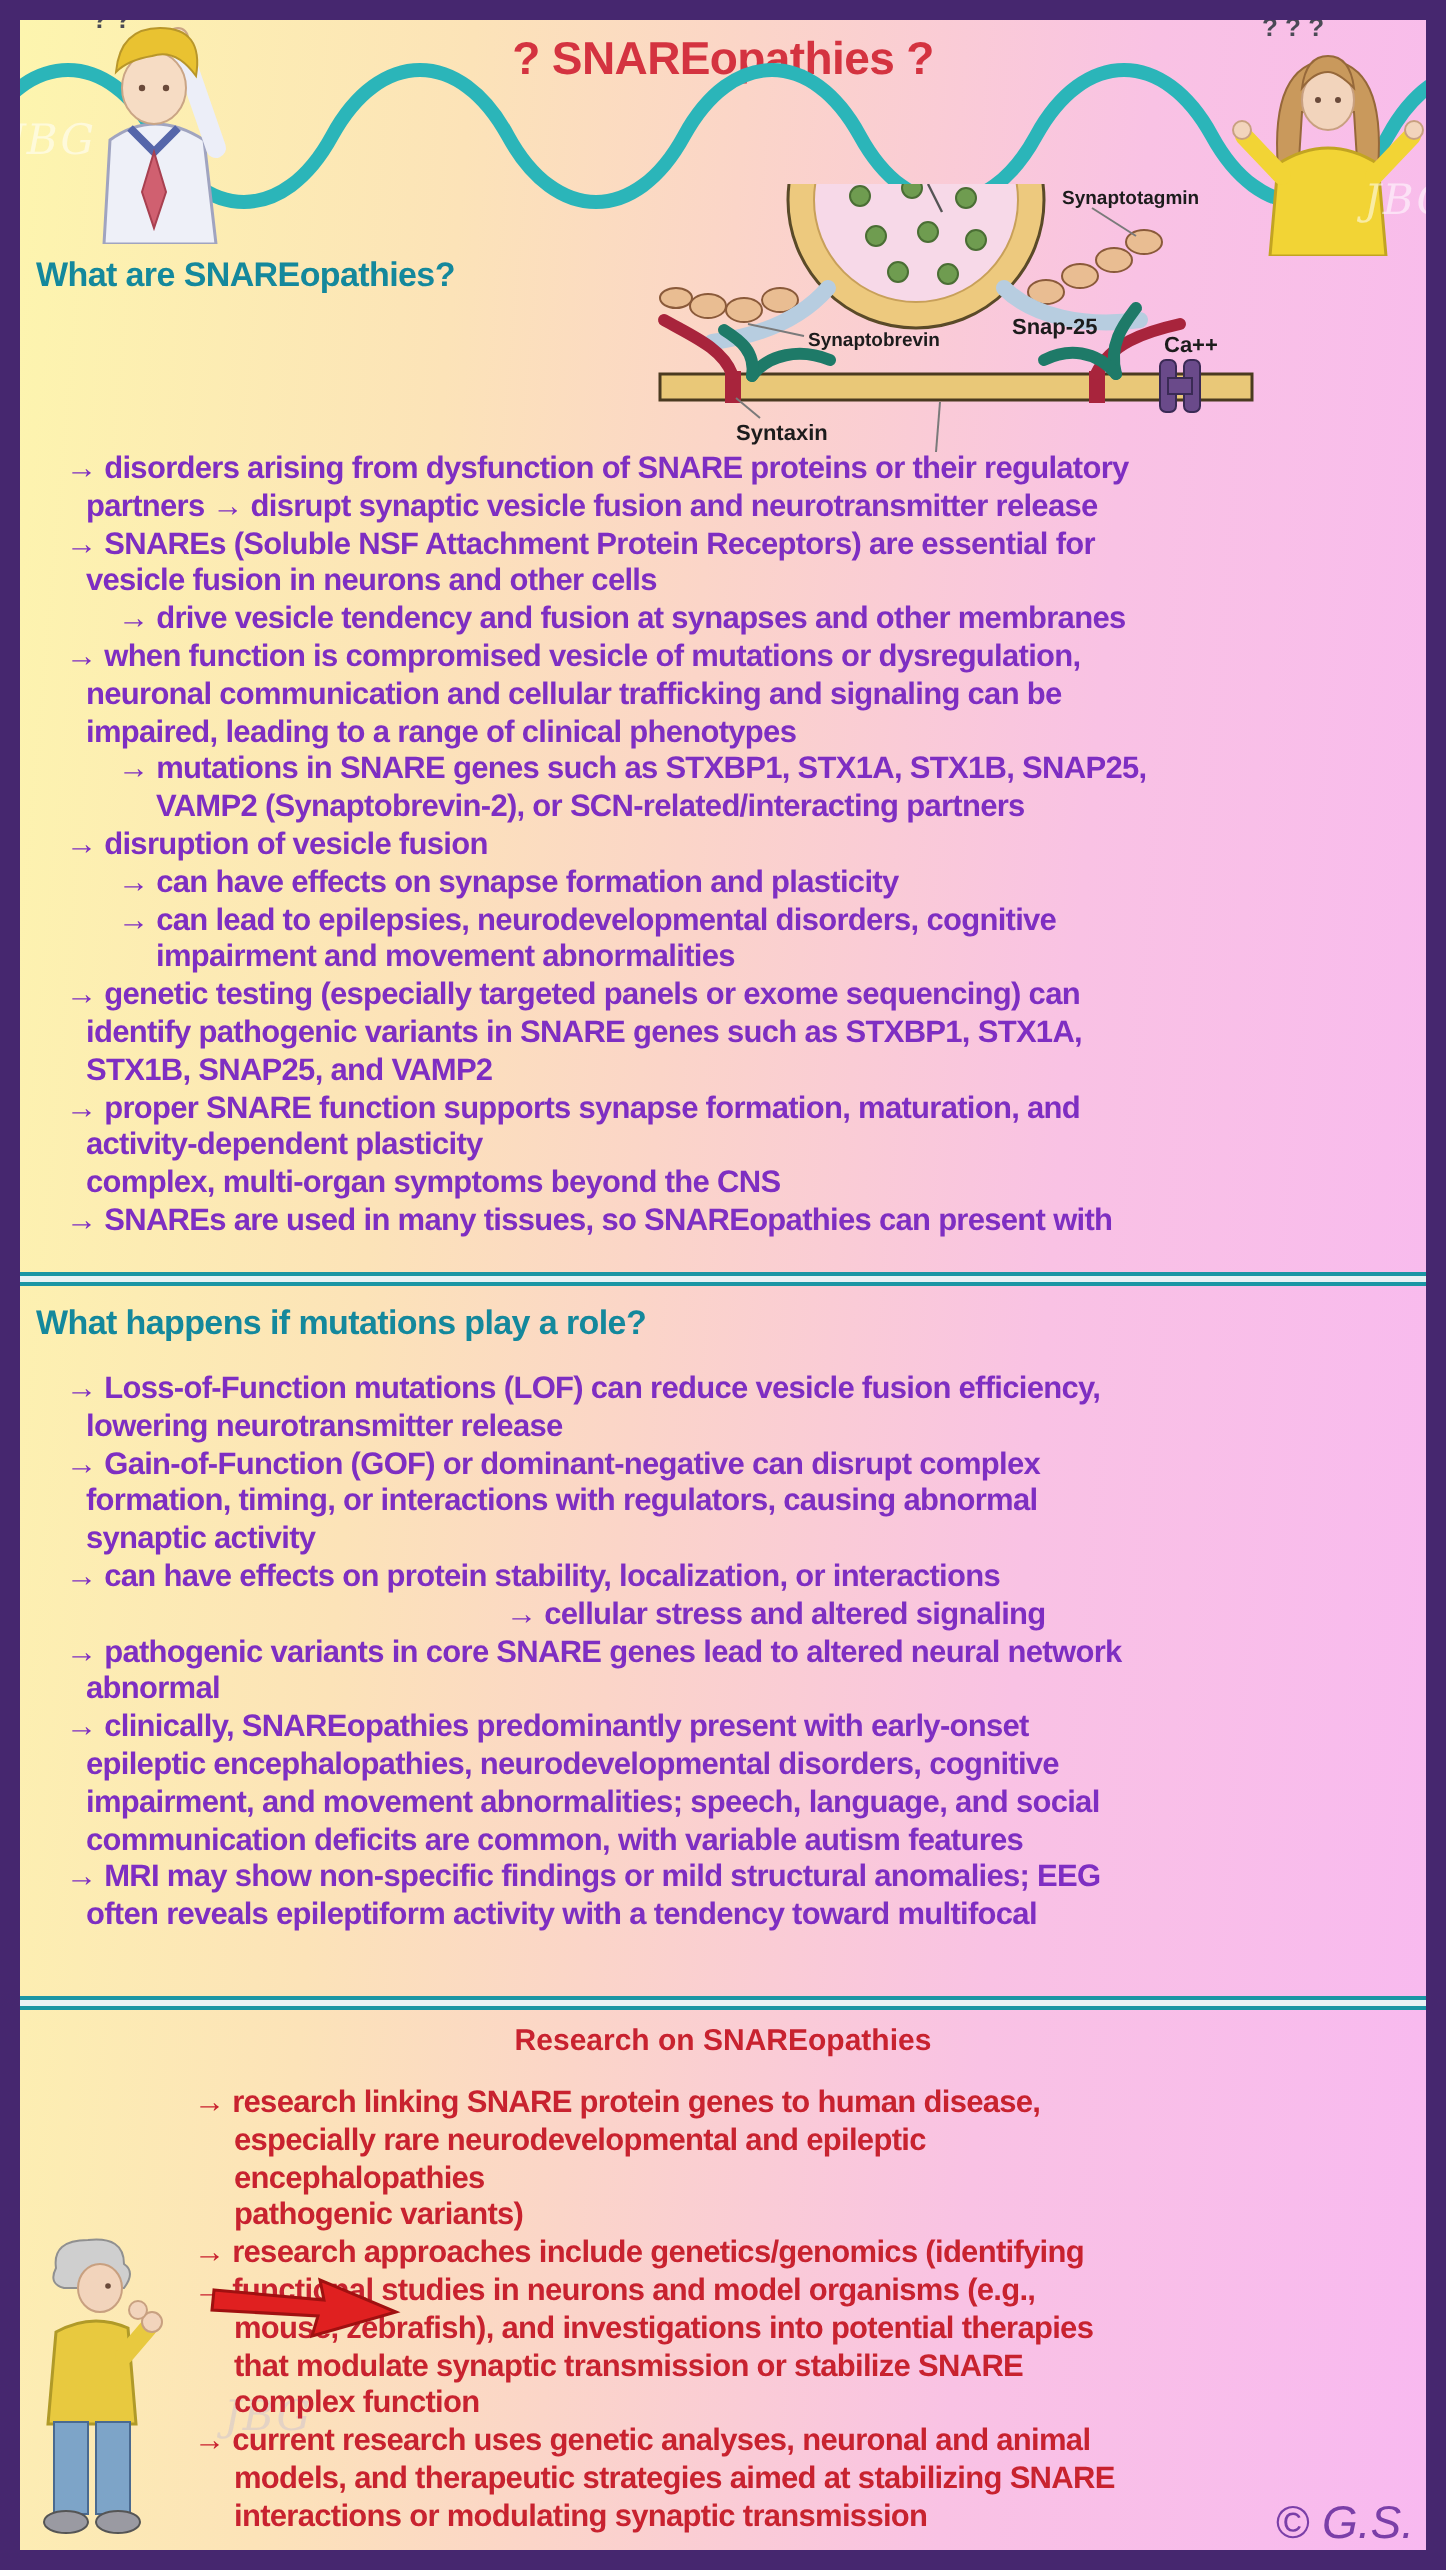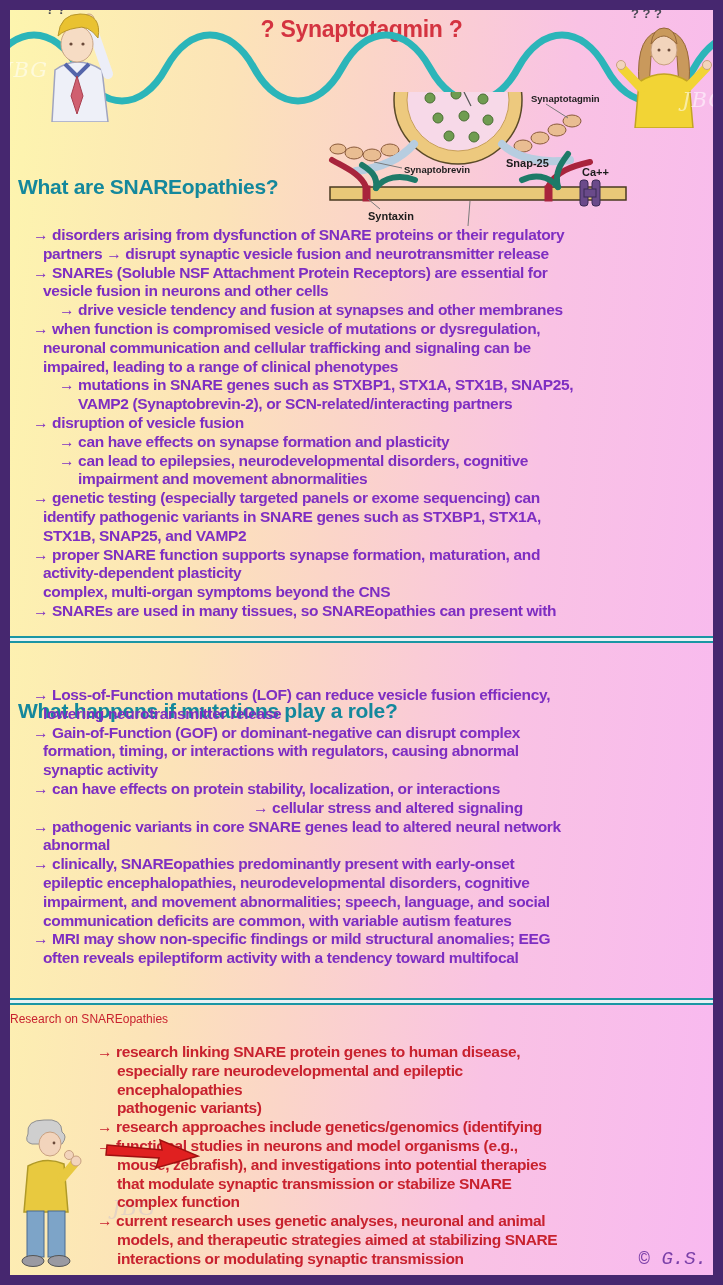--- a/index.html
+++ b/index.html
@@ -12,24 +12,24 @@
   #inner{
     position:absolute;inset:10px;overflow:hidden;
     background:linear-gradient(95deg,#fdf5ae 0%,#fce3b8 28%,#fbd5c8 45%,#f9c2e4 70%,#f8b9f0 100%);
   }
   .abs{position:absolute;}
   #main-title{
     top:6px;left:0;width:100%;text-align:center;
     font-size:23px;font-weight:bold;color:#d43340;letter-spacing:-0.3px;
   }
   .section-heading{
-    font-size:21px;font-weight:bold;color:#14889c;letter-spacing:-0.3px;margin-top:47px;
+    font-size:17px;font-weight:bold;color:#14889c;letter-spacing:-0.3px;
   }
   #research-heading{
-    width:100%;font-size:12px;font-weight:normal;color:#c8222f;
+    width:100%;text-align:center;font-size:15px;font-weight:bold;color:#c8222f;
   }
   .body-block{left:7px;width:690px;}
   .body-block .ln{
     font-size:15.5px;font-weight:bold;line-height:18.8px;
     letter-spacing:-0.35px;white-space:nowrap;
   }
   .purple .ln{color:#7e2ec2;}
   .red .ln{color:#c8222f;}
   .ml0{margin-left:16px;} .ml1{margin-left:26px;} .ml2{margin-left:42px;} .ml3{margin-left:61px;}
   .mlr{margin-left:236px;}
@@ -37,34 +37,34 @@
   .divider{
     left:0;width:703px;height:3px;
     border-top:2.5px solid #1a96a4;border-bottom:2.5px solid #1a96a4;
     background:#e8f2f4;
   }
   .watermark{
     font-family:"DejaVu Serif",serif;font-style:italic;
     color:rgba(255,255,255,0.55);font-size:21px;letter-spacing:1px;
   }
   #signature{
-    font-family:Liberation Mono, monospace;font-style:italic;
-    color:#7a3fa8;font-size:19px;
+    font-family:Liberation Sans, sans-serif;font-style:italic;
+    color:#7a3fa8;font-size:23px;
   }
   svg{display:block;}
   .diag-label{font-family:"Liberation Sans",sans-serif;font-size:9.5px;font-weight:bold;fill:#1c1c1c;}
   .qmarks{font-family:"Liberation Sans",sans-serif;font-size:13px;font-weight:bold;fill:#4a4a55;}
 </style>
 </head>
 <body>
 
 <div id="canvas">
   <div id="inner">
 
-    <div id="main-title" class="abs">? Synaptotagmin ?</div>
+    <div id="main-title" class="abs">? SNAREopathies ?</div>
 
     <svg class="abs" style="left:0;top:28px;overflow:visible" width="703" height="64" viewBox="0 0 703 64">
       <path d="M -20,30 C 4,-14 44,-14 68,30 C 92,74 132,74 156,30 C 180,-14 220,-14 244,30 C 268,74 308,74 332,30 C 356,-14 396,-14 420,30 C 444,74 484,74 508,30 C 532,-14 572,-14 596,30 C 620,74 660,74 684,30 C 708,-14 748,-14 772,30" fill="none" stroke="#2bb5b9" stroke-width="7" stroke-linecap="round"></path>
     </svg>
 
     <svg class="abs" style="left:8px;top:-6px" width="118" height="118" viewBox="0 0 118 118">
       <text class="qmarks" x="28" y="10">? ?</text>
       <path d="M34,118 L37,66 Q59,50 84,66 L90,118 Z" fill="#eef0f8" stroke="#a0a4c0" stroke-width="1.5"></path>
       <line x1="90" y1="70" x2="72" y2="18" stroke="#eceef8" stroke-width="10" stroke-linecap="round"></line>
       <circle cx="71" cy="15" r="5" fill="#f6dcc4" stroke="#caa585"></circle>

